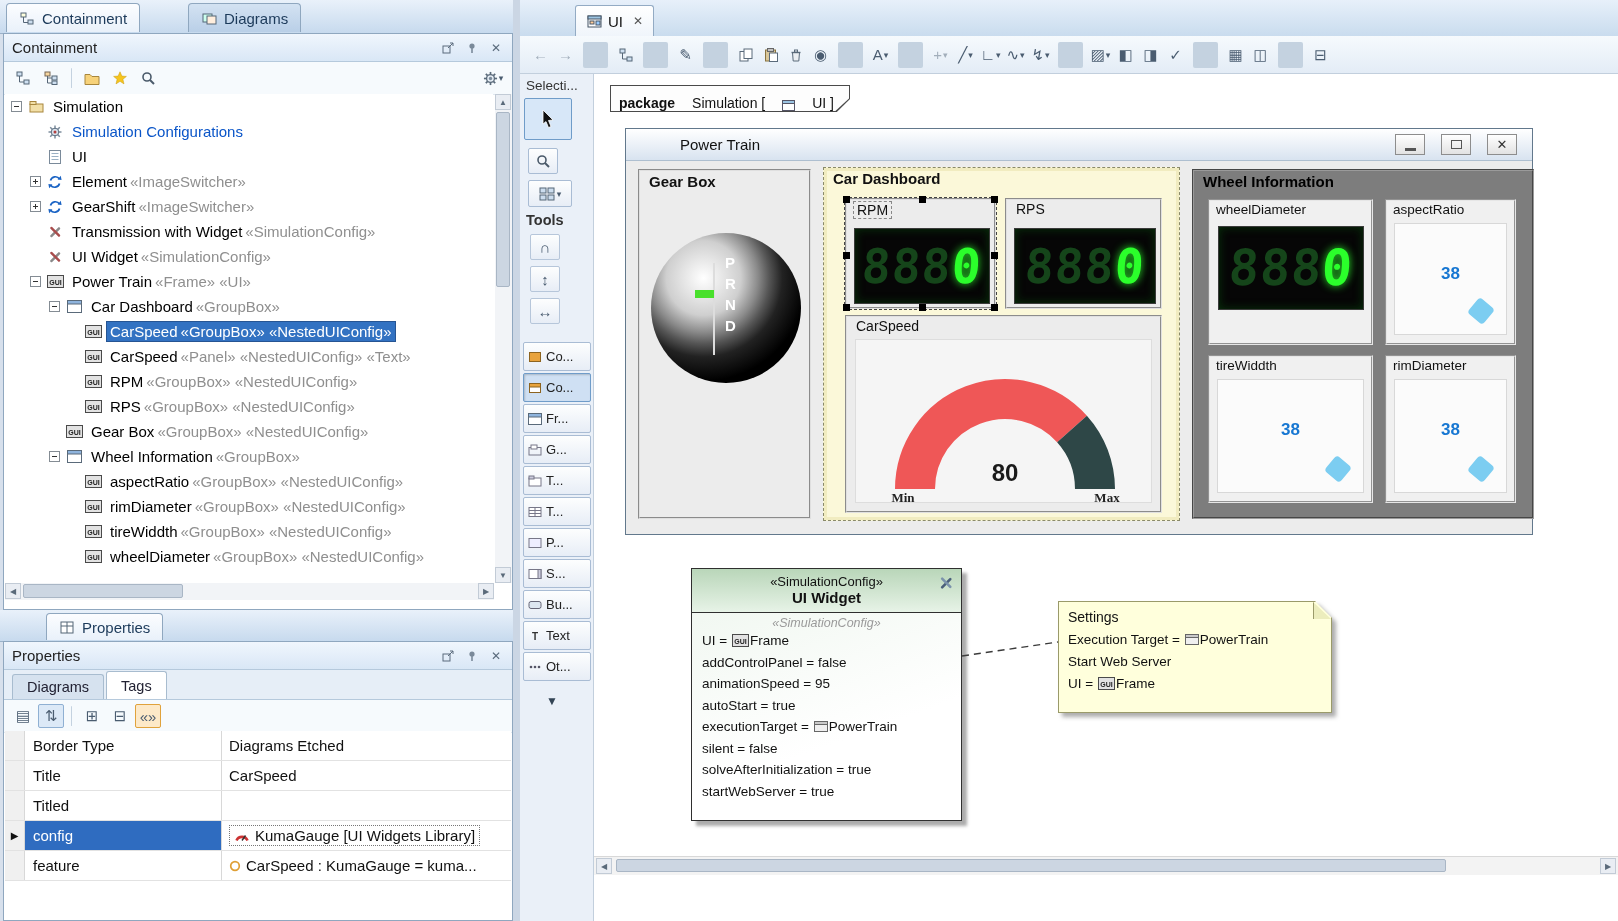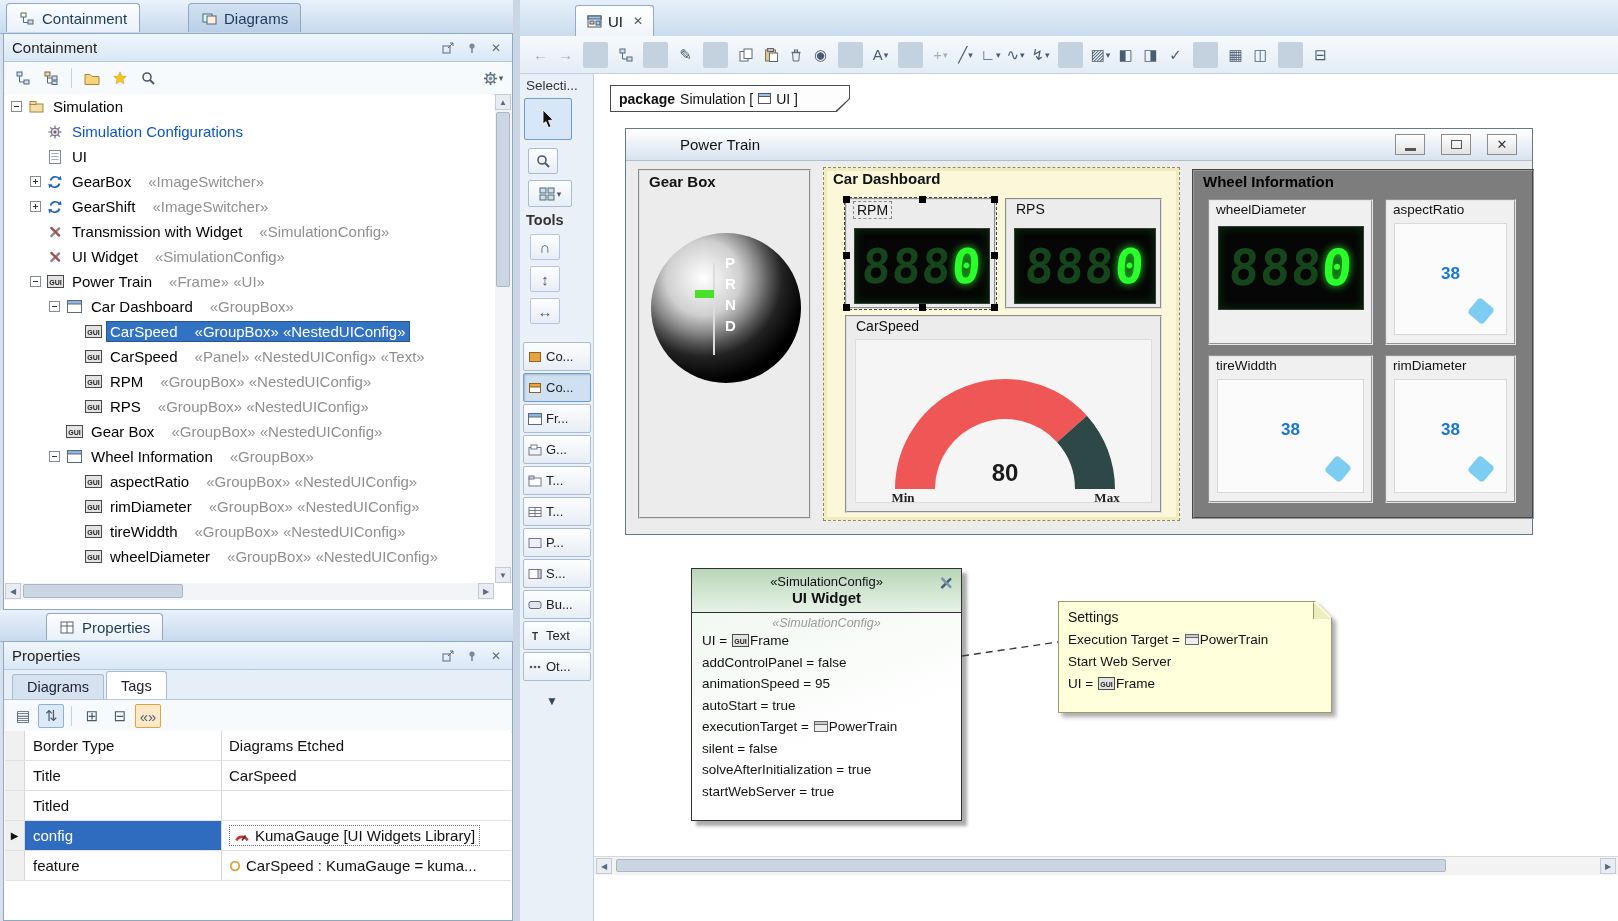--- a/index.html
+++ b/index.html
@@ -45,21 +45,21 @@
   .e-plus .exp,.e-minus .exp{visibility:visible}
   .exp::before,.exp::after{content:"";position:absolute;background:#333}
   .exp::before{left:2px;right:2px;top:4px;height:1px}
   .e-plus .exp::after{top:2px;bottom:2px;left:4px;width:1px}
   .ti{flex:0 0 auto;width:20px;margin-right:3px}
   .ti.shown{display:flex;justify-content:center}
   .tsel{display:flex;align-items:center;padding:1px 3px;border:1px solid transparent}
   .trow.sel .tsel{background:#3272c2;border-color:#265593}
   .tlab{color:#000}
   .trow.lnk .tlab{color:#0a55c8}
-  .tst{color:#8f8f8f;margin-left:17px}
+  .tst{color:#8f8f8f;margin-left:3px}
   .tst:empty{display:none}
   .trow.sel .tlab,.trow.sel .tst{color:#fff}
 
   
   .sb{position:absolute;background:#f2f4f7}
   .sarrow{position:absolute;width:16px;height:16px;background:#e9edf3;border:1px solid #c2cbd6;
     color:#5a6a7a;font-size:8px;display:flex;align-items:center;justify-content:center;box-sizing:border-box}
   .sthumb{position:absolute;background:#ccd6e2;border:1px solid #a9b6c5;border-radius:2px;box-sizing:border-box}
 
   
@@ -113,21 +113,21 @@
   .cbtn.pressed{background:#cfe0f3;border-color:#6f9cc9;box-shadow:inset 1px 1px 2px rgba(0,0,0,.18)}
   .clab{overflow:hidden;white-space:nowrap}
   #more-arrow{position:absolute;left:26px;top:620px;color:#345;font-size:12px}
 
   
   #canvas{position:absolute;left:74px;top:74px;width:1024px;height:847px;background:#fff;overflow:hidden}
   .pkgwrap{position:absolute;left:16px;top:11px;width:240px;height:27px;background:#4a4a4a;
     clip-path:polygon(0 0,100% 0,100% 52%,94.5% 100%,0 100%)}
   .pkginner{position:absolute;left:1px;top:1px;right:1px;bottom:1px;background:#fdfdfd;
     clip-path:polygon(0 0,100% 0,100% 50%,94.3% 100%,0 100%);
-    display:flex;align-items:center;gap:5px;padding:0 8px;font-size:14px;box-sizing:border-box}
+    display:flex;align-items:flex-end;gap:17px;padding:0 8px;font-size:14px;box-sizing:border-box}
   .pkgkw{font-weight:bold}
 
   #ptframe{position:absolute;left:31px;top:54px;width:908px;height:407px;border:1px solid #62788c;
     background:#ececec;box-sizing:border-box}
   .ftitle{position:absolute;left:0;top:0;right:0;height:31px;background:linear-gradient(#ffffff,#d8e3f0);
     border-bottom:1px solid #aebfd0;display:flex;align-items:center;padding-left:54px;font-size:15px}
   .wbtn{position:absolute;top:5px;width:30px;height:21px;border:1px solid #8d8d8d;
     background:linear-gradient(#ffffff,#e2e2e2);display:flex;align-items:center;justify-content:center;box-sizing:border-box}
   .mini{width:11px;height:3px;background:#555;margin-top:9px}
   .maxi{width:11px;height:9px;border:1.5px solid #555;box-sizing:border-box}
@@ -363,21 +363,21 @@
           <span class="exp"></span>
           <span class="ti iic shown">
             <svg width="14" height="14" viewBox="0 0 14 14">
               <path d="M11.5 4 A5 5 0 0 0 2.5 5.5" fill="none" stroke="#1a63c4" stroke-width="1.7"></path>
               <path d="M2.5 10 A5 5 0 0 0 11.5 8.5" fill="none" stroke="#1a63c4" stroke-width="1.7"></path>
               <path d="M12.8 0.8 L13.6 5 L9.6 4.4 Z" fill="#1a63c4"></path>
               <path d="M1.2 13.2 L0.4 9 L4.4 9.6 Z" fill="#1a63c4"></path>
             </svg>
           </span>
           <span class="tsel">
-            <span class="tlab">GearBox</span>
+            <span class="tlab">Element</span>
             <span class="tst">«ImageSwitcher»</span>
           </span>
         </div>
         <div class="trow e-plus">
           <span class="tind" style="width: 25px;"></span>
           <span class="exp"></span>
           <span class="ti iic shown">
             <svg width="14" height="14" viewBox="0 0 14 14">
               <path d="M11.5 4 A5 5 0 0 0 2.5 5.5" fill="none" stroke="#1a63c4" stroke-width="1.7"></path>
               <path d="M2.5 10 A5 5 0 0 0 11.5 8.5" fill="none" stroke="#1a63c4" stroke-width="1.7"></path>

